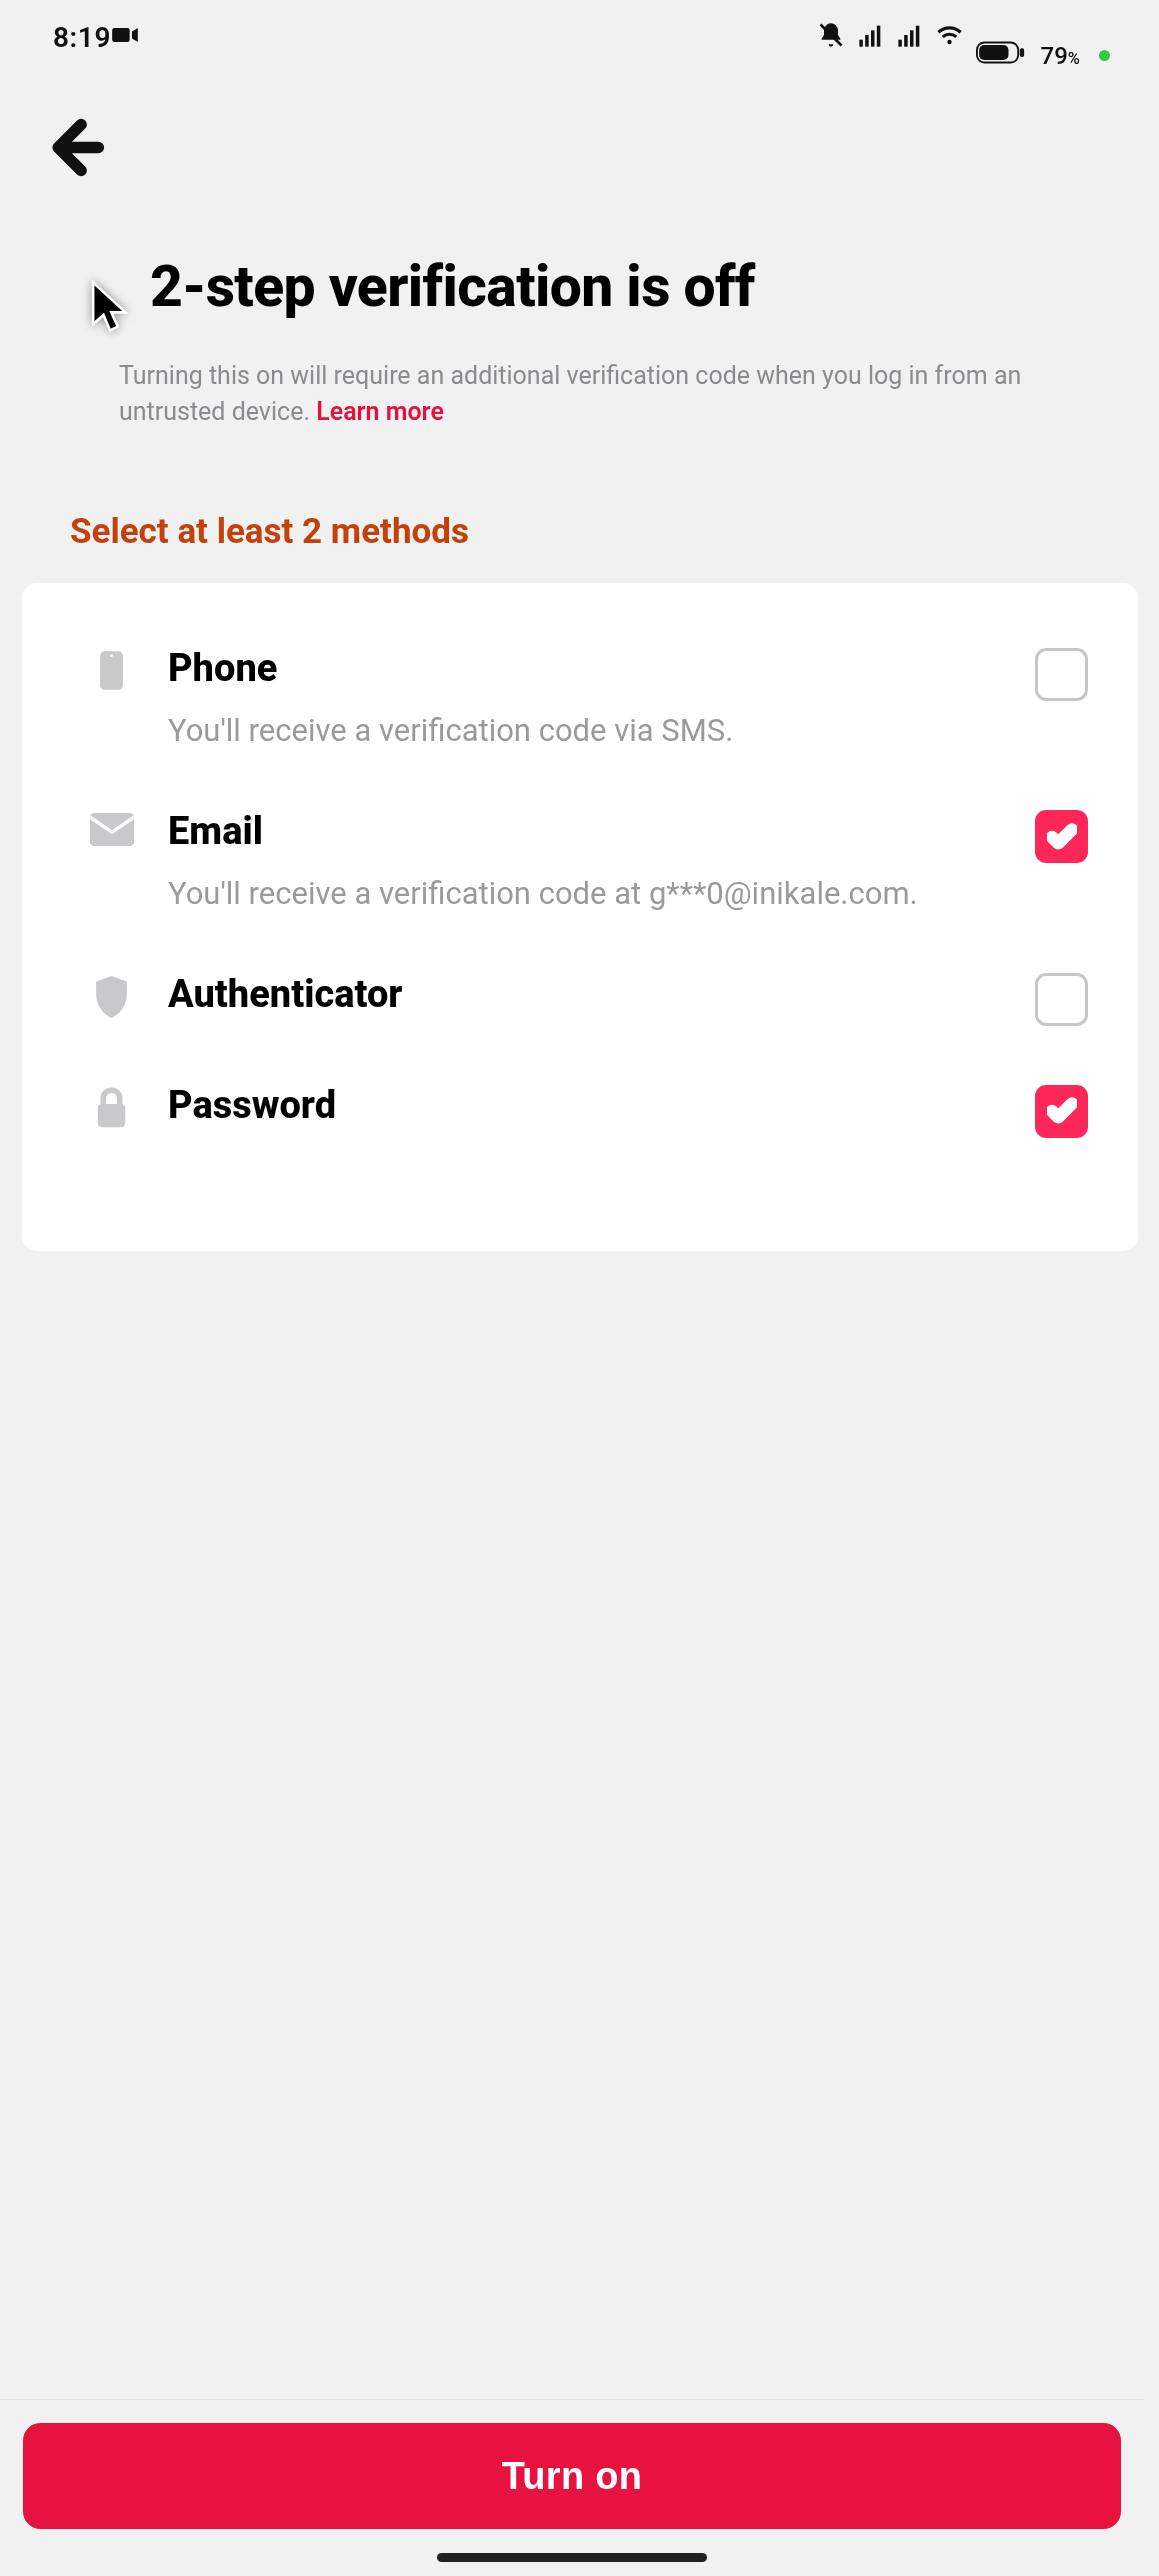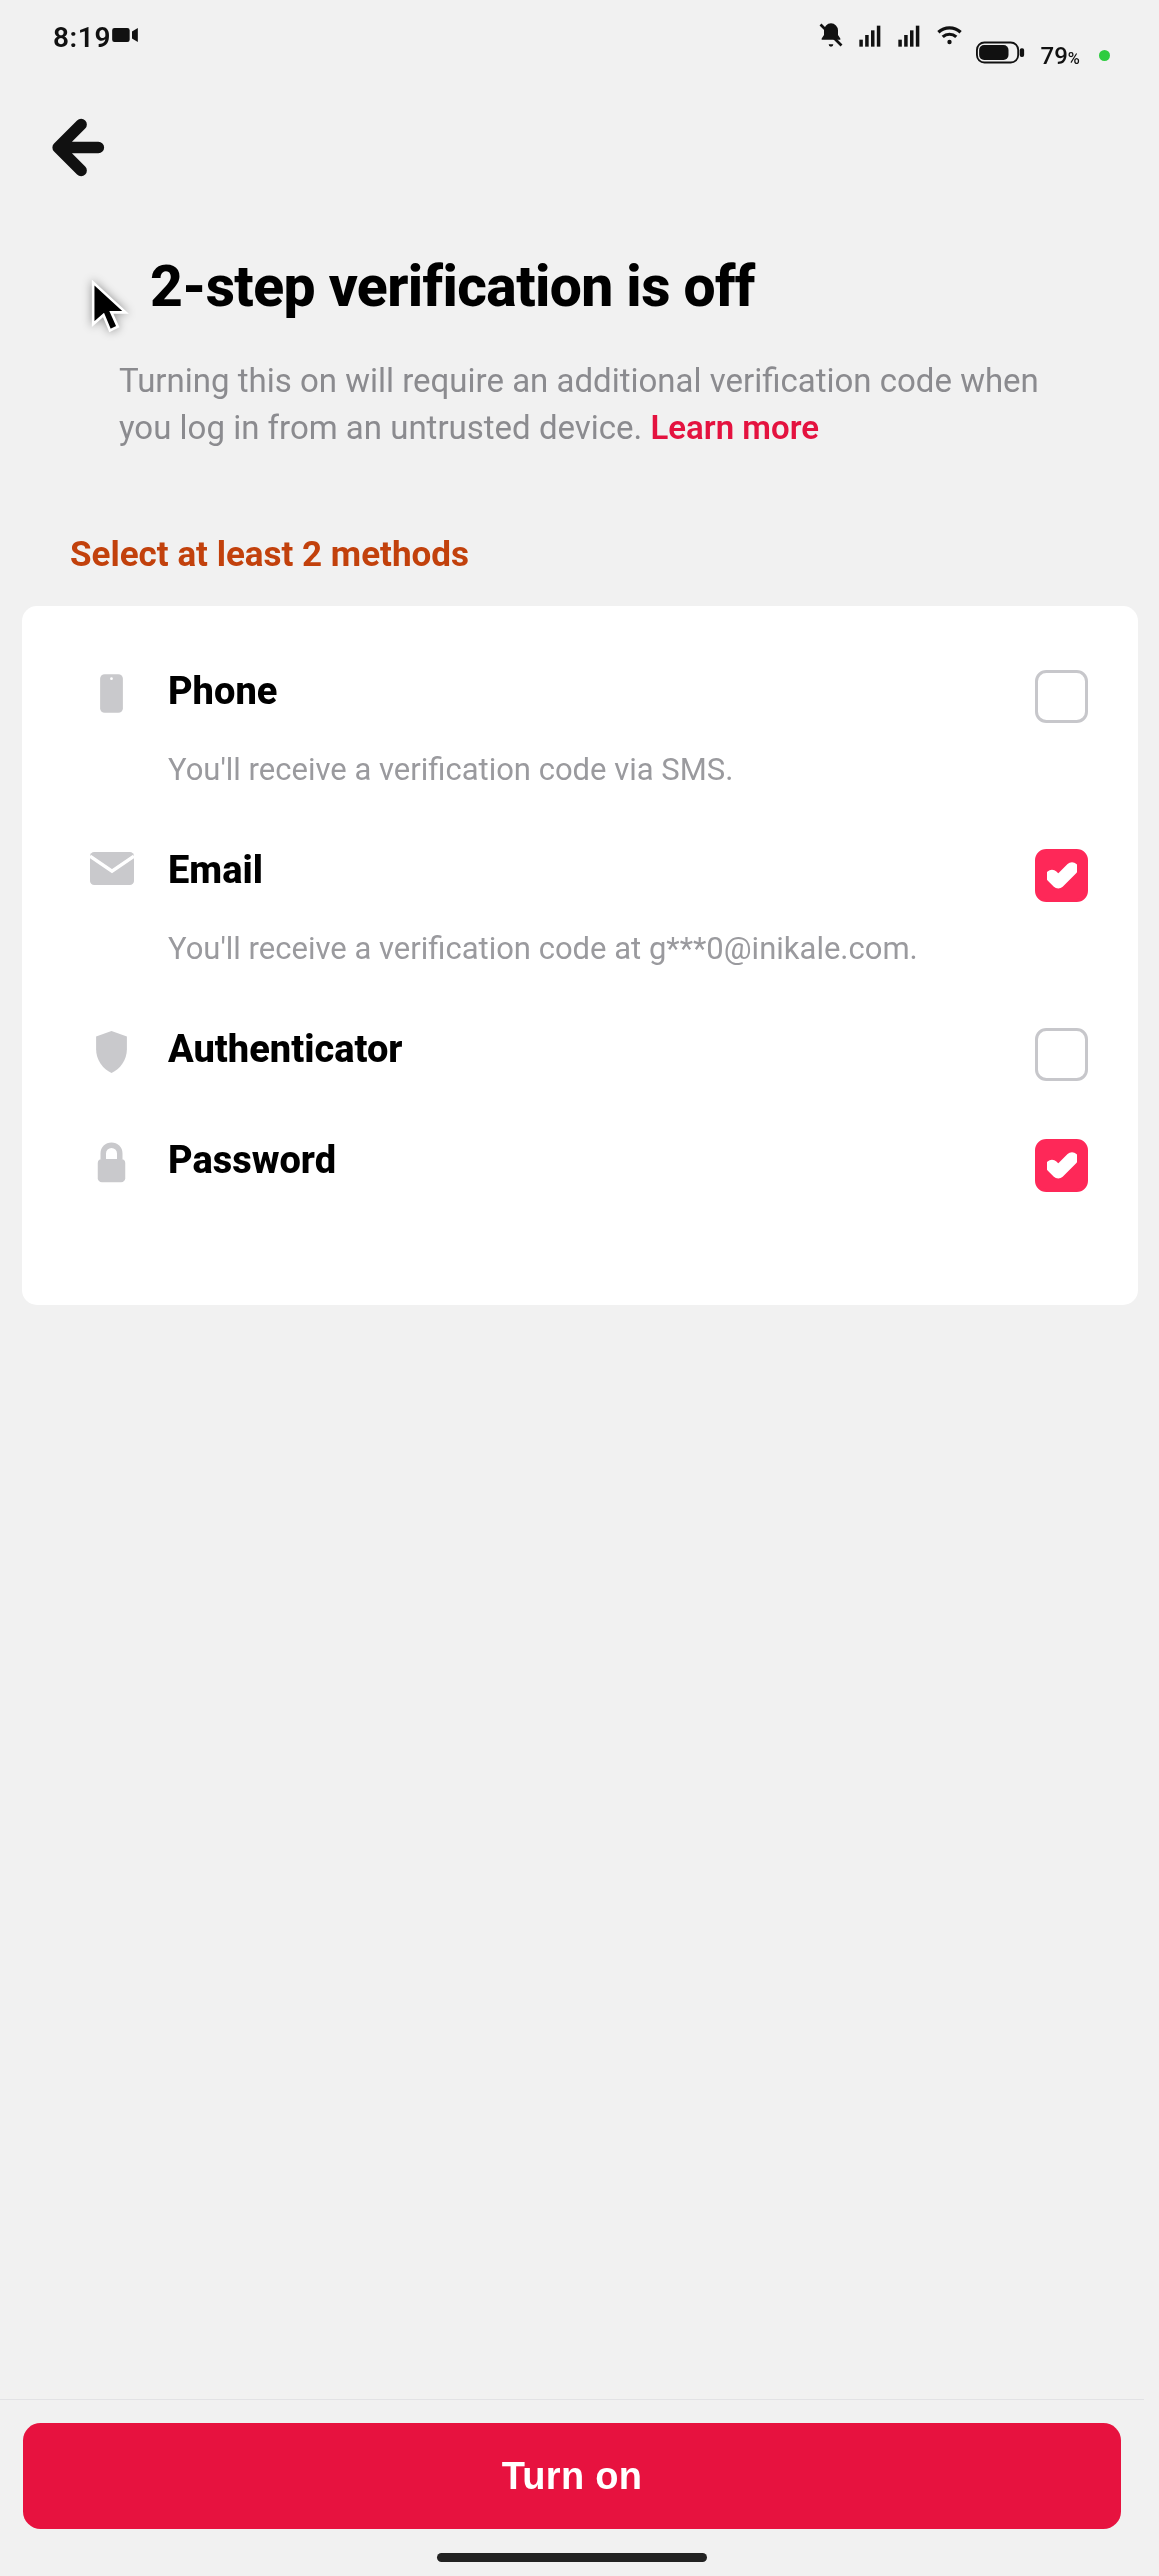--- a/index.html
+++ b/index.html
@@ -52,21 +52,21 @@
     .header-block { text-align:left; padding: 69px 75px 0 75px; }
     .header-title {
       font-size: 57px;
       font-weight: 800;
       letter-spacing: -0.6px;
       color:#000;
       margin-left:75px; margin-right:75px;
     }
     .header-sub {
       margin-top: 38px;
-      font-size: 33px;
+      font-size: 25px;
       line-height: 1.42;
       color:#8b8b8f;
       padding: 0 44px;
     }
     .header-sub a { color:#e4123f; text-decoration:none; font-weight:600; }
     
     .section-label {
       font-size: 35px;
       font-weight:700;
       color:#c2410c;
@@ -97,21 +97,21 @@
     .method-icon.envelope svg { width:44px; height:33px; }
     .method-icon.shield svg { width:35px; height:42px; }
     .method-icon.lock svg { width:33px; height:42px; }
     .method-body { flex:1 1 auto; padding-right: 12.6px; }
     .method-title {
       font-size: 38px;
       font-weight:800;
       color:#000;
     }
     .method-desc {
-      margin-top: 36px;
+      margin-top: 20px;
       font-size: 31px;
       line-height:1.35;
       color:#9a9a9e;
     }
     .checkbox {
       flex:0 0 53px;
       width:53px; height:53px;
       margin-top: 1.3px;
     }
     .cb {

